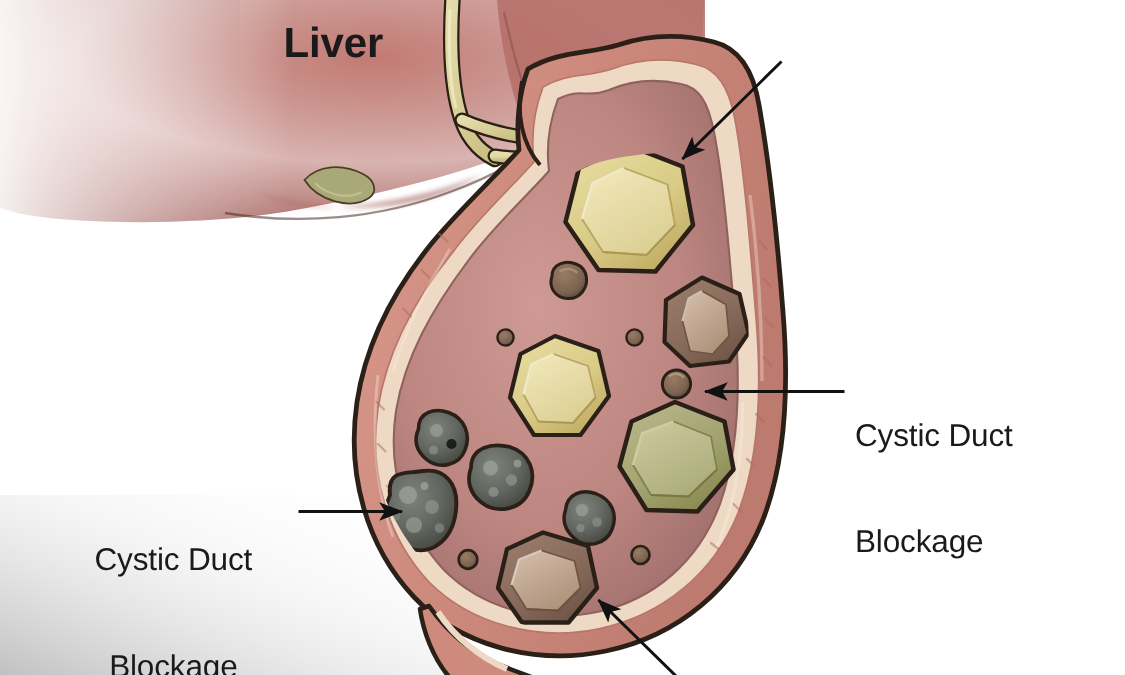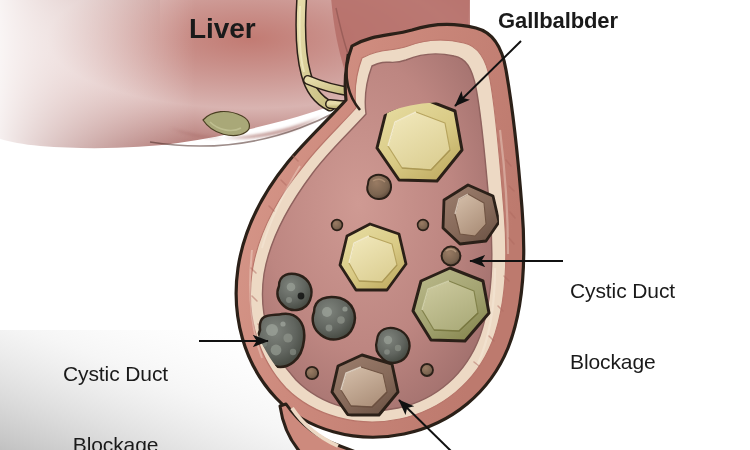--- a/index.html
+++ b/index.html
@@ -336,21 +336,20 @@
     <g>
       <line x1="521" y1="41" x2="455" y2="106" stroke="#111111" stroke-width="2" marker-end="url(#arrowHead)"></line>
       <line x1="563" y1="261" x2="470" y2="261" stroke="#111111" stroke-width="2" marker-end="url(#arrowHead)"></line>
       <line x1="199" y1="341" x2="268" y2="341" stroke="#111111" stroke-width="2" marker-end="url(#arrowHead)"></line>
       <line x1="452" y1="452" x2="399" y2="400" stroke="#111111" stroke-width="2" marker-end="url(#arrowHead)"></line>
     </g>
   </svg>
 
   <div class="label bold" id="lbl-liver">Liver</div>
 
-  <div class="label bold" id="lbl-gallbladder">Gallbalbder</div>
 
   <div class="label" id="lbl-cdb-right">
     <div>Cystic Duct</div>
     <div>Blockage</div>
   </div>
 
   <div class="label" id="lbl-cdb-left">
     <div>Cystic Duct</div>
     <div>Blockage</div>
   </div>

